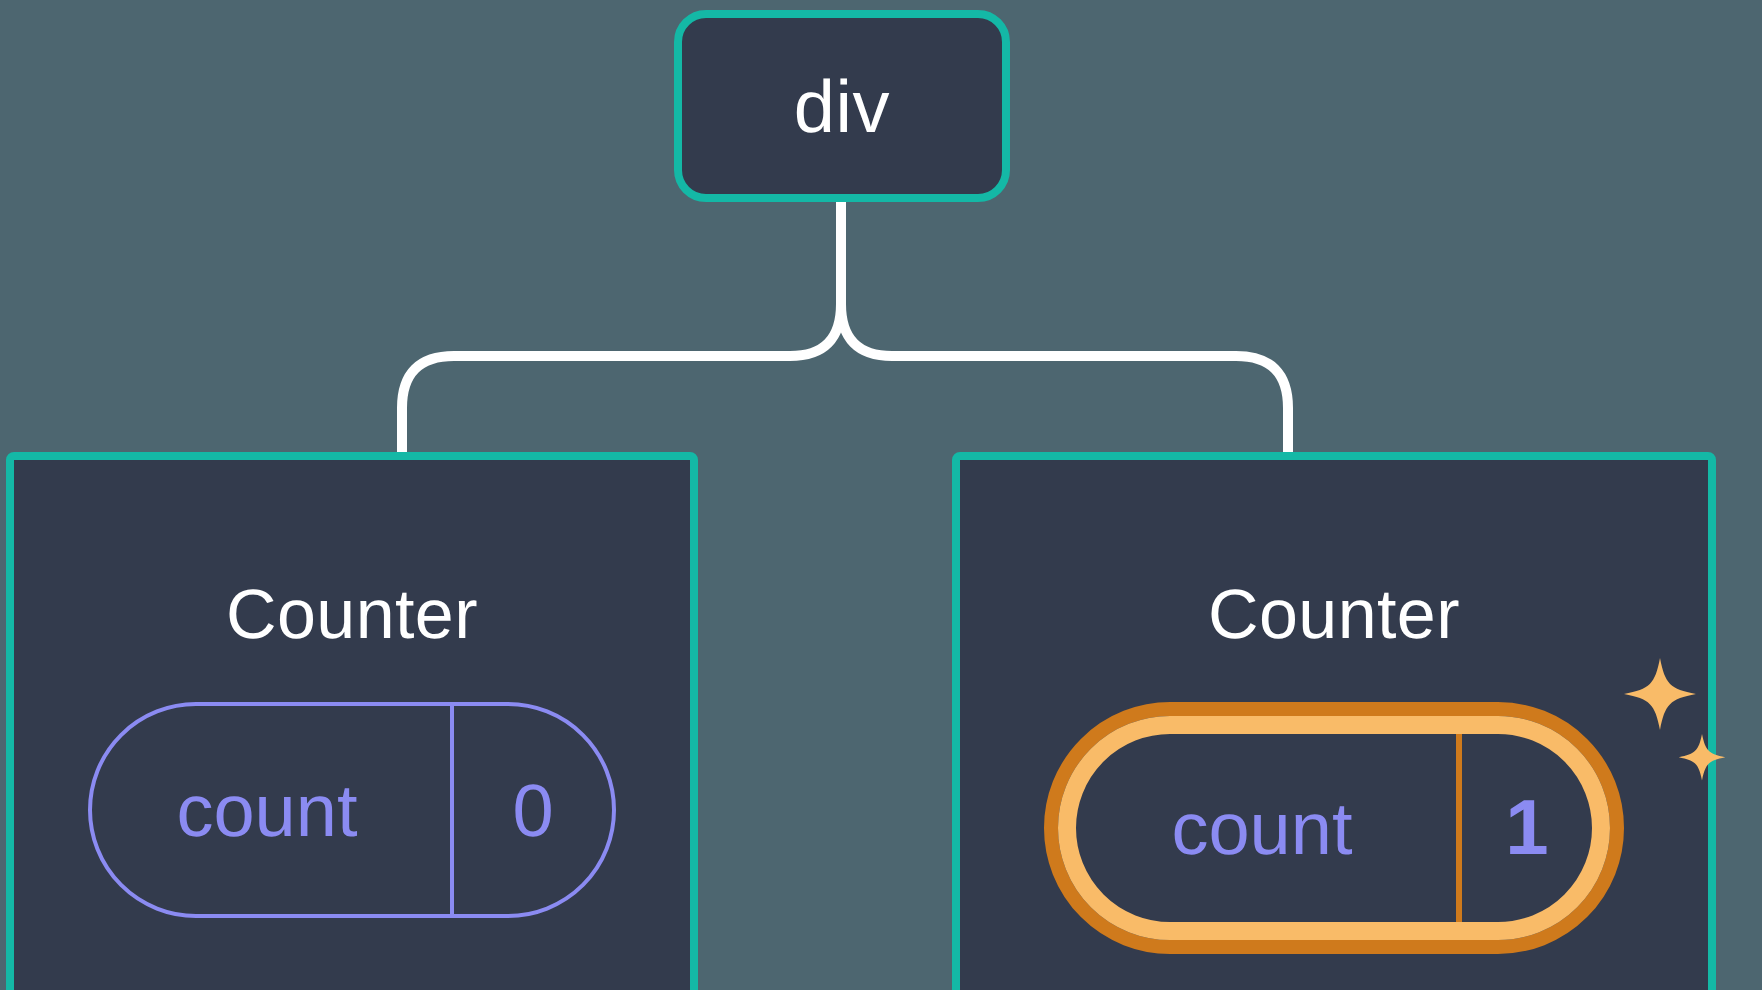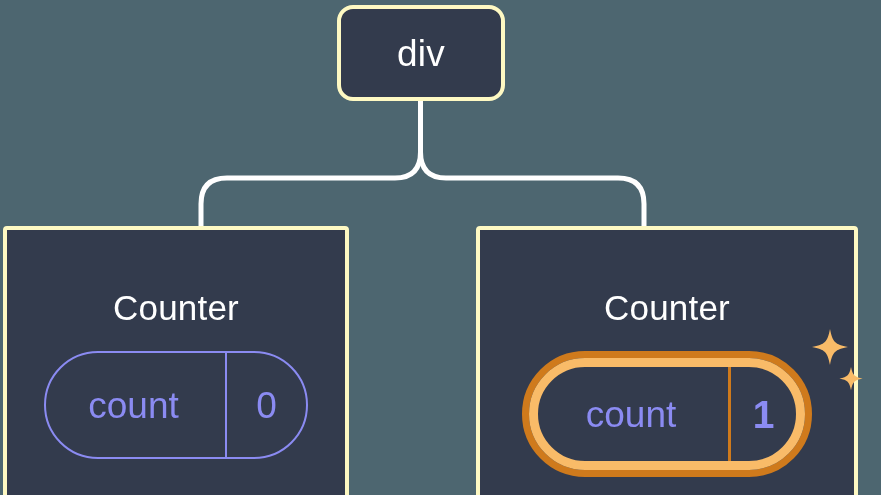--- a/index.html
+++ b/index.html
@@ -26,21 +26,21 @@
     left: 0; top: 0;
     width: 881px;
     height: 495px;
     pointer-events: none;
   }
   
   .node {
     position: absolute;
     box-sizing: border-box;
     background: #333b4d;
-    border: 4px solid #fef9c3;
+    border: 4px solid #14b8a6;
     border-radius: 18px;
     display: flex;
     flex-direction: column;
     align-items: center;
   }
   .node-root {
     left: 337px;
     top: 5px;
     width: 168px;
     height: 96px;

